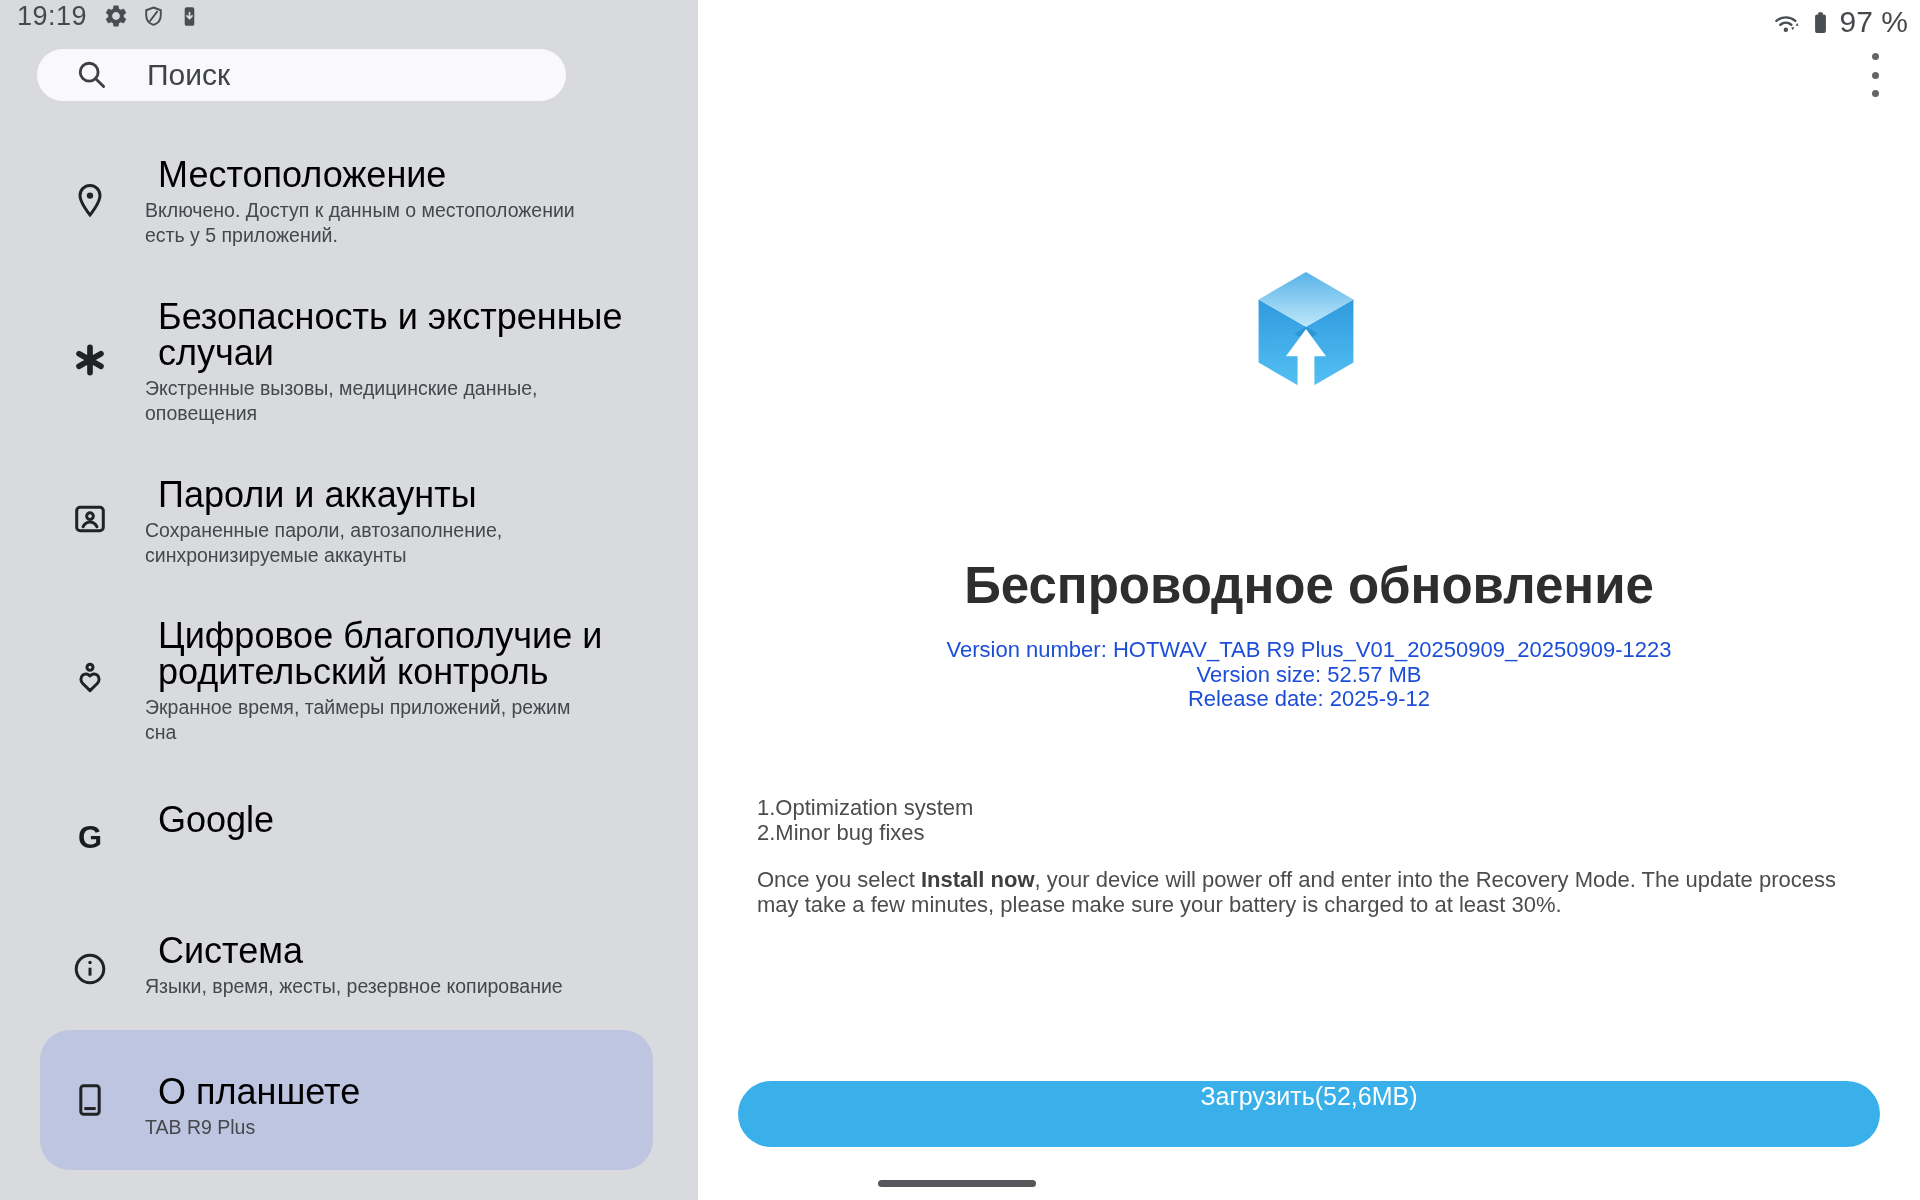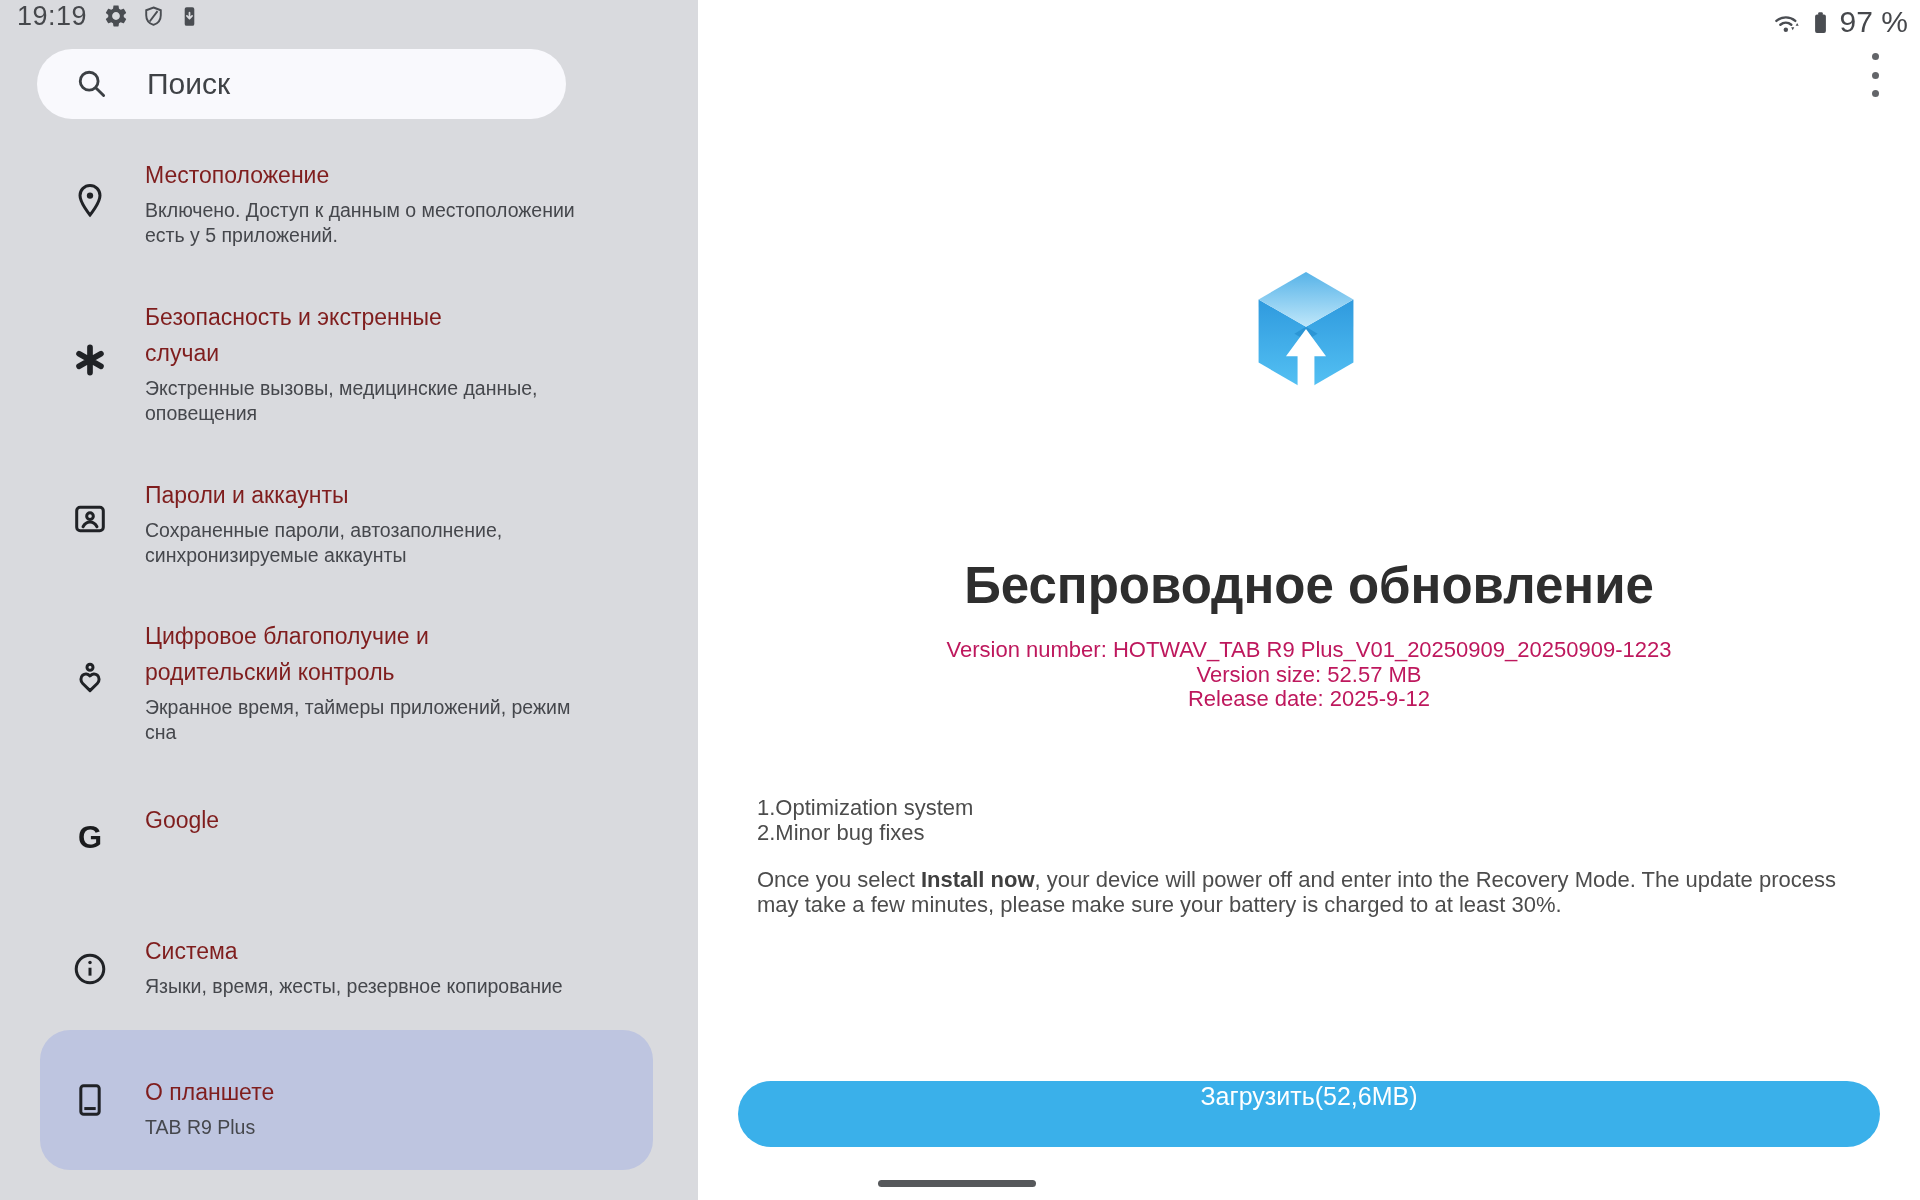--- a/index.html
+++ b/index.html
@@ -13,33 +13,33 @@
     position:absolute;left:0;top:0;width:698px;height:1200px;
     background:#d9dade;
   }
   .status-left{
     position:absolute;left:17px;top:0;height:32px;
     display:flex;align-items:center;color:#46484c;
   }
   .status-left .time{font-size:27px;letter-spacing:.5px;margin-right:16px;color:#46484c;}
   .status-left .sicon{display:inline-flex;margin-right:13px;}
   .search{
-    position:absolute;left:37px;top:49px;width:529px;height:70px;
+    position:absolute;left:37px;top:49px;width:529px;height:52px;
     background:#f9f9fd;border-radius:35px;display:flex;align-items:center;
     padding-left:38px;box-sizing:border-box;
   }
   .search .stext{font-size:30px;color:#3f4246;margin-left:38px;}
   .side-item{position:absolute;left:0;width:698px;}
   .side-item .icn{
     position:absolute;left:70px;width:40px;height:40px;
     display:flex;align-items:center;justify-content:center;
   }
   .side-item .txt{margin-left:145px;width:485px;}
   .side-title{
-    font-size:23px;line-height:36px;color:#7f1d1d;white-space:pre-line;
+    font-size:36px;line-height:36px;color:#000000;white-space:pre-line;margin-left:13px;
   }
   .side-sub{
     font-size:19.5px;line-height:24.5px;color:#45474c;margin-top:5px;white-space:pre-line;
   }
   .side-item.selected{
     left:40px;top:1030px;width:613px;height:140px;
     background:#bec5e0;border-radius:30px;box-sizing:border-box;padding-top:44px;
   }
   .side-item.selected .icn{left:30px;}
   .side-item.selected .txt{margin-left:105px;}
@@ -57,21 +57,21 @@
     cursor:pointer;
   }
   .kebab i{width:7px;height:7px;border-radius:50%;background:#636569;display:block;}
   .cube{position:absolute;left:555px;top:272px;}
   .m-title{
     position:absolute;left:0;top:556px;width:1222px;text-align:center;
     font-size:51px;font-weight:bold;color:#2e2e2e;line-height:60px;
   }
   .m-version{
     position:absolute;left:0;top:638px;width:1222px;text-align:center;
-    font-size:22px;line-height:24.5px;color:#be185d;
+    font-size:22px;line-height:24.5px;color:#1d4ed8;
   }
   .m-notes{
     position:absolute;left:59px;top:796px;
     font-size:22px;line-height:24.5px;color:#4c4c4c;white-space:pre-line;
   }
   .m-warn{
     position:absolute;left:59px;top:868px;width:1125px;
     font-size:22px;line-height:24.5px;color:#4c4c4c;
   }
   .m-warn b{font-weight:bold;color:#3f3f3f;}

